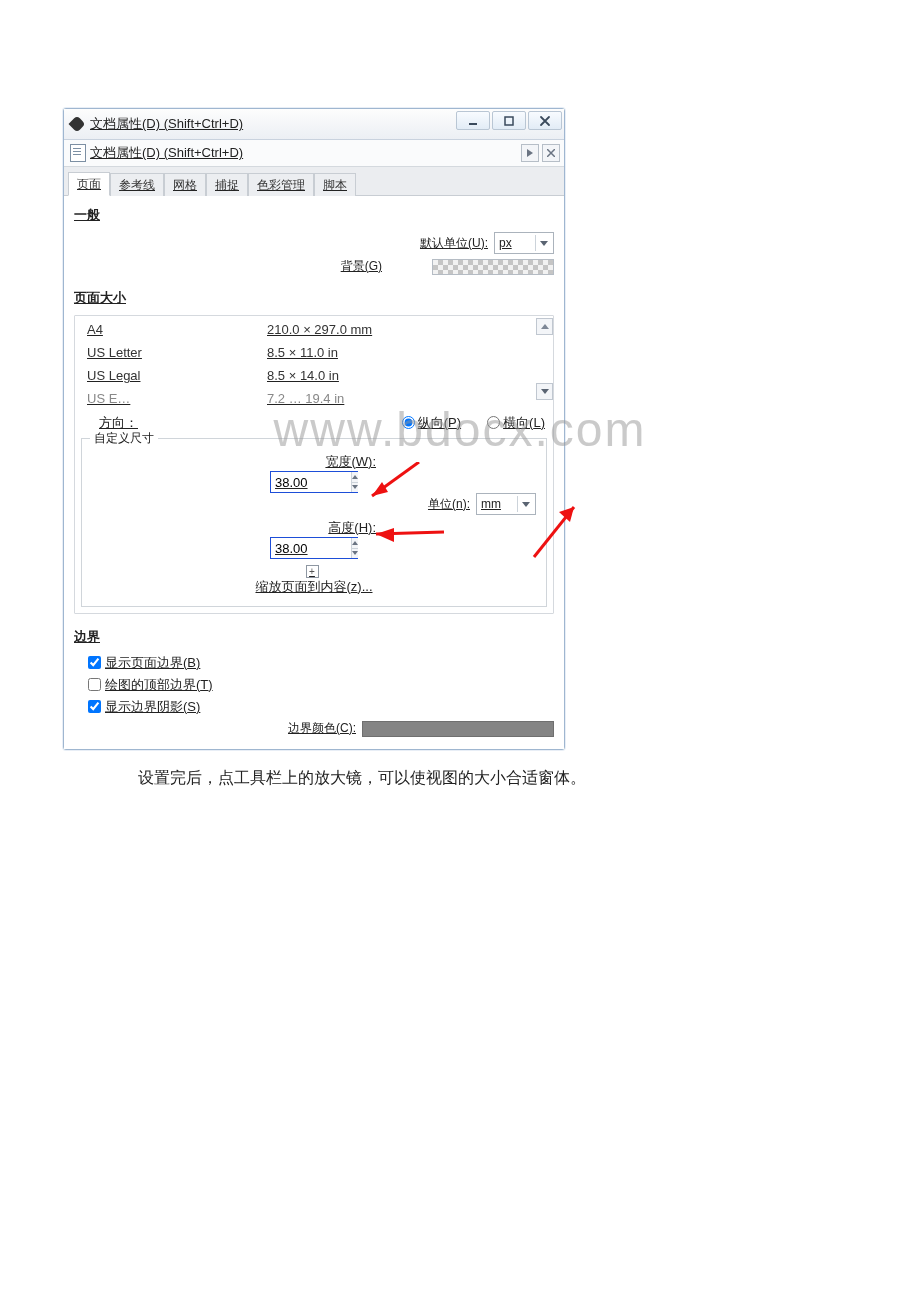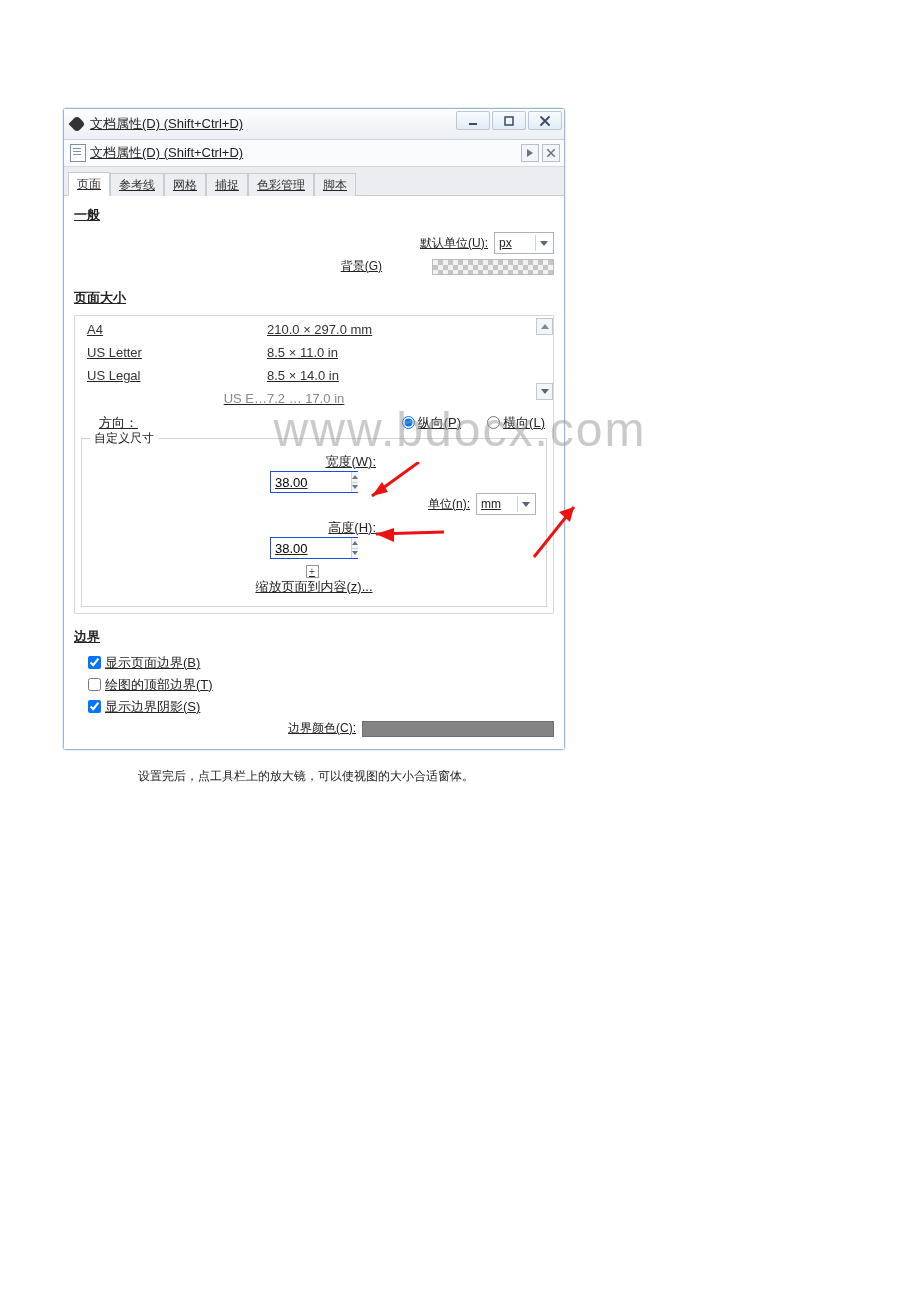--- a/index.html
+++ b/index.html
@@ -167,21 +167,21 @@
     padding: 2px 0;
     position: relative;
   }
   .sizelist .li {
     display: flex;
     padding: 4px 12px;
     font-size: 13px;
     color: #333;
   }
   .sizelist .li .nm { width: 180px; }
-  .sizelist .li.trunc { color: #888; text-align: right; }
+  .sizelist .li.trunc { color: #888; }
   .mini-scroll {
     position: absolute; right: 2px; top: 2px;
     width: 15px; height: 82px;
     display: flex; flex-direction: column; justify-content: space-between;
   }
   .mini-scroll .sbtn {
     width: 15px; height: 15px;
     border: 1px solid #c0c7d0;
     background: #f3f5f8;
     display: flex; align-items: center; justify-content: center;
@@ -276,21 +276,21 @@
     transform: translate(-50%, -50%);
     font-size: 48px;
     color: rgba(150,150,150,0.5);
     font-family: Arial, sans-serif;
     letter-spacing: 2px;
     pointer-events: none;
     white-space: nowrap;
   }
   .caption {
     margin: 18px 0 0 138px;
-    font-size: 12px;
+    font-size: 16px;
     color: #222;
   }
 </style>
 </head>
 <body>
 
 <div class="page">
   <div class="shot-wrap">
     <div class="screenshot-frame">
 
@@ -381,21 +381,21 @@
             <div class="li">
                 <span class="nm">US Letter</span>
                 <span>8.5 × 11.0 in</span>
               </div>
             <div class="li">
                 <span class="nm">US Legal</span>
                 <span>8.5 × 14.0 in</span>
               </div>
             <div class="li trunc">
                 <span class="nm">US E…</span>
-                <span>7.2 … 17.0 in</span>
+                <span>7.2 … 19.4 in</span>
               </div>
             <div class="mini-scroll">
               <div class="sbtn">
                   <span class="tri-up"></span>
                 </div>
               <div class="sbtn">
                   <span class="tri-down"></span>
                 </div>
             </div>
           </div>

